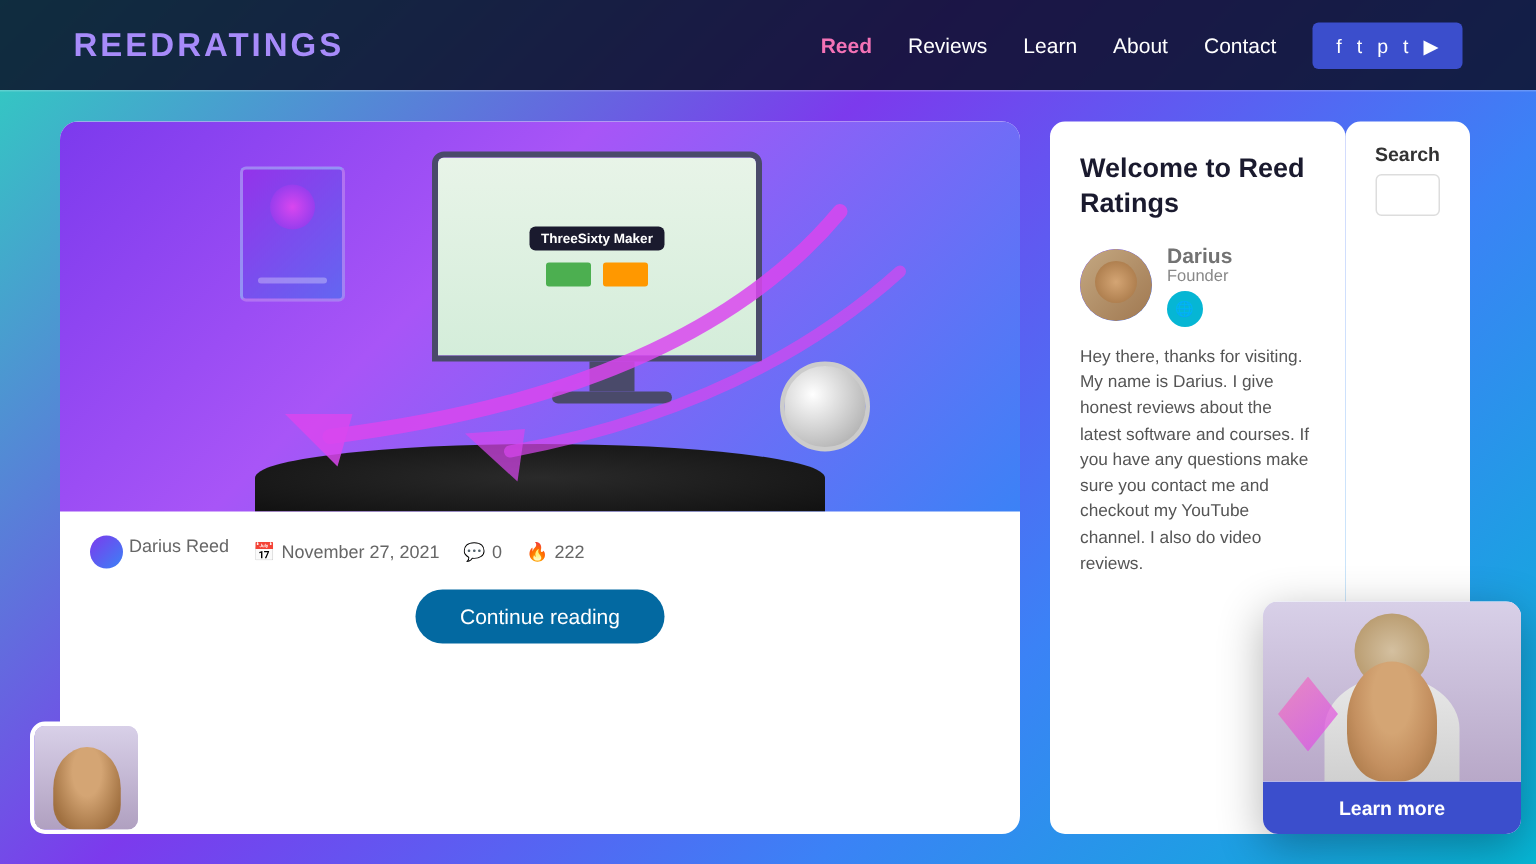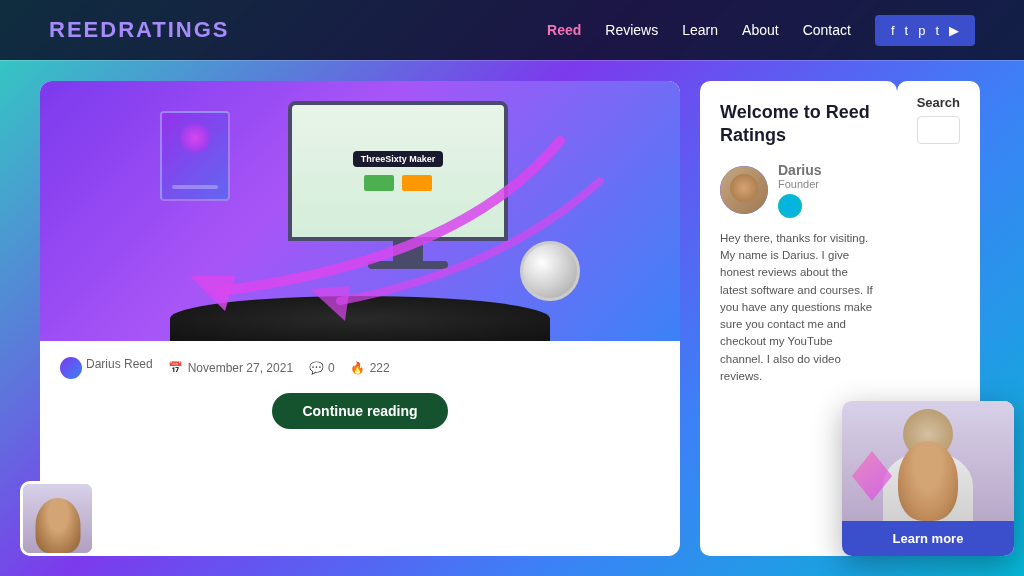--- a/index.html
+++ b/index.html
@@ -201,27 +201,27 @@
       display: flex;
       gap: 4px;
     }
     .meta-avatar {
       width: 22px;
       height: 22px;
       border-radius: 50%;
       background: linear-gradient(135deg, #7c3aed, #3b82f6);
     }
     .continue-btn {
-      background: #14532d;
+      background: #0369a1;
       color: white;
       border: none;
       padding: 10px 30px;
       border-radius: 25px;
       font-size: 14px;
-      font-weight: 700;
+      font-weight: 400;
       cursor: pointer;
       display: block;
       margin: 0 auto;
     }
 
     
     .sidebar {
       width: 280px;
       display: flex;
       flex-direction: row;

